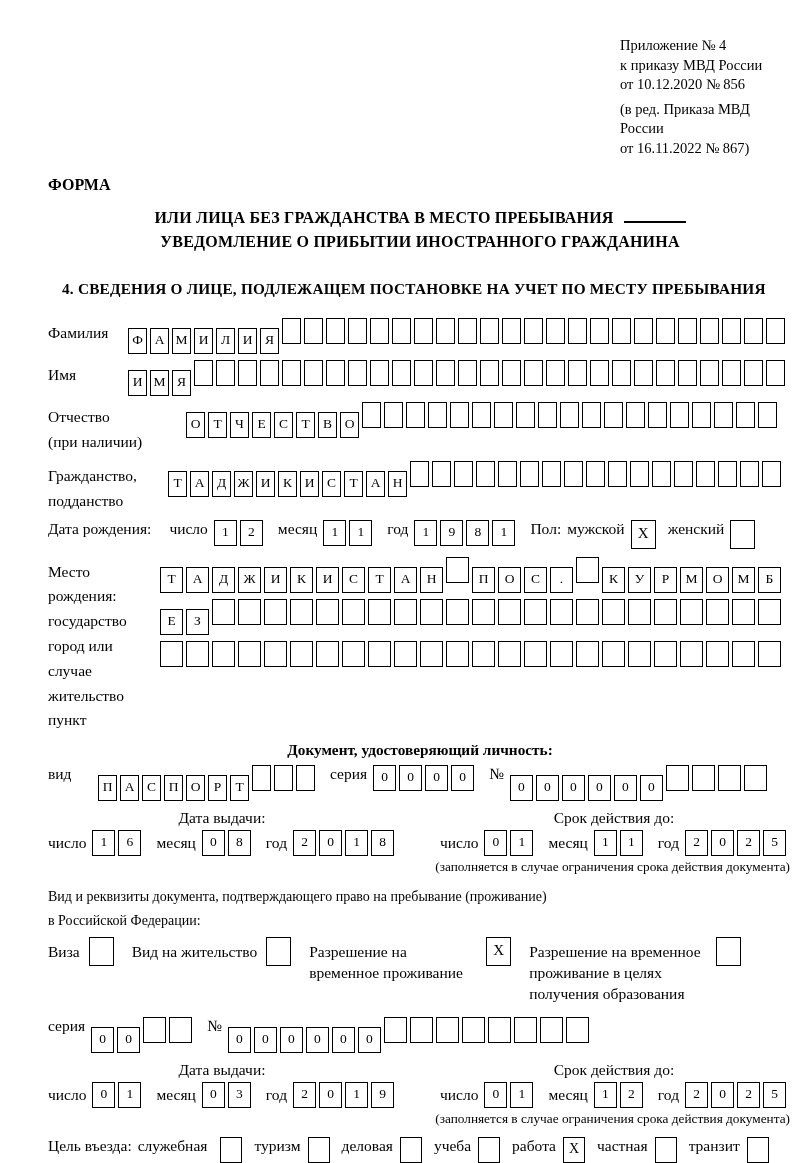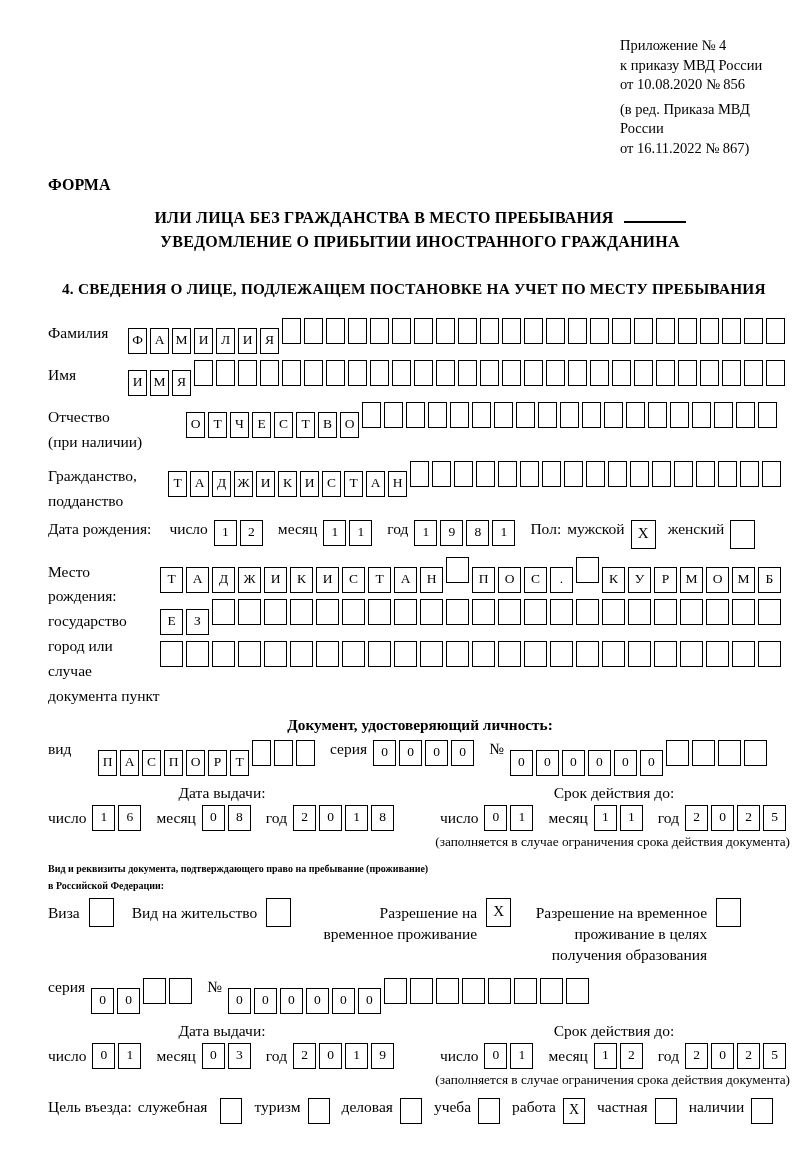--- a/index.html
+++ b/index.html
@@ -36,38 +36,38 @@
 
   .dochead{text-align:center;font-weight:bold;font-size:15.3px;margin:8px 0 6px;}
 
   .dates{display:flex;margin-bottom:2px;font-size:15.5px;}
   .dgroup{width:348px;}
   .dgroup.right{margin-left:44px;}
   .dhead{text-align:center;margin-bottom:3px;}
   .dline{display:flex;align-items:center;}
   .note{text-align:right;font-size:13.3px;margin:3px 2px 10px 0;}
 
-  .para{font-size:10px;line-height:1.7;margin-bottom:4px;font-weight:bold;}
+  .para{font-size:14px;line-height:1.7;margin-bottom:4px;}
 
   .opts{display:flex;align-items:flex-start;margin:4px 0 12px;}
   .opt{display:flex;align-items:flex-start;}
   .olabel{padding-top:5px;margin-right:9px;line-height:1.35;font-size:15.5px;}
-  .olabel.center{text-align:right;}
+  .olabel.center{text-align:left;}
   .mw160{max-width:168px;}.mw175{max-width:178px;}
   .opt+.opt{margin-left:18px;}
 </style>
 </head>
 <body>
 
 <div class="page">
 
   <div class="apx">
     <div>Приложение № 4</div>
     <div>к приказу МВД России</div>
-    <div>от 10.08.2020 № 856</div>
+    <div>от 10.12.2020 № 856</div>
     <div class="gap"></div>
     <div>(в ред. Приказа МВД России</div>
     <div>от 16.11.2022 № 867)</div>
   </div>
 
   <div class="forma">ФОРМА</div>
 
   <div class="title">
     <div><span>ИЛИ ЛИЦА БЕЗ ГРАЖДАНСТВА В МЕСТО ПРЕБЫВАНИЯ</span><span class="uline"></span></div>
     <div>УВЕДОМЛЕНИЕ О ПРИБЫТИИ ИНОСТРАННОГО ГРАЖДАНИНА</div>
@@ -114,21 +114,21 @@
     <span class="cbox">X</span>
     <span class="wl">женский</span>
     <span class="cbox"></span>
   </div>
 
   <div class="frow md">
     <div class="flabel lw112">
       <div>Место рождения:</div>
       <div>государство</div>
       <div>город или случае</div>
-      <div>документа пункт</div>
+      <div>жительство пункт</div>
     </div>
     <div>
       <div class="cells crow"><span class="cell">Т</span><span class="cell">А</span><span class="cell">Д</span><span class="cell">Ж</span><span class="cell">И</span><span class="cell">К</span><span class="cell">И</span><span class="cell">С</span><span class="cell">Т</span><span class="cell">А</span><span class="cell">Н</span><span class="cell"></span><span class="cell">П</span><span class="cell">О</span><span class="cell">С</span><span class="cell">.</span><span class="cell"></span><span class="cell">К</span><span class="cell">У</span><span class="cell">Р</span><span class="cell">М</span><span class="cell">О</span><span class="cell">М</span><span class="cell">Б</span></div>
       <div class="cells crow"><span class="cell">Е</span><span class="cell">З</span><span class="cell"></span><span class="cell"></span><span class="cell"></span><span class="cell"></span><span class="cell"></span><span class="cell"></span><span class="cell"></span><span class="cell"></span><span class="cell"></span><span class="cell"></span><span class="cell"></span><span class="cell"></span><span class="cell"></span><span class="cell"></span><span class="cell"></span><span class="cell"></span><span class="cell"></span><span class="cell"></span><span class="cell"></span><span class="cell"></span><span class="cell"></span><span class="cell"></span></div>
       <div class="cells crow"><span class="cell"></span><span class="cell"></span><span class="cell"></span><span class="cell"></span><span class="cell"></span><span class="cell"></span><span class="cell"></span><span class="cell"></span><span class="cell"></span><span class="cell"></span><span class="cell"></span><span class="cell"></span><span class="cell"></span><span class="cell"></span><span class="cell"></span><span class="cell"></span><span class="cell"></span><span class="cell"></span><span class="cell"></span><span class="cell"></span><span class="cell"></span><span class="cell"></span><span class="cell"></span><span class="cell"></span></div>
     </div>
   </div>
 
   <div class="dochead">Документ, удостоверяющий личность:</div>
 
@@ -231,17 +231,17 @@
     <span>туризм</span>
     <span class="sbox"></span>
     <span>деловая</span>
     <span class="sbox"></span>
     <span>учеба</span>
     <span class="sbox"></span>
     <span>работа</span>
     <span class="sbox">X</span>
     <span>частная</span>
     <span class="sbox"></span>
-    <span>наличии</span>
+    <span>транзит</span>
     <span class="sbox"></span>
   </div>
 
 </div>
 
 </body></html>

